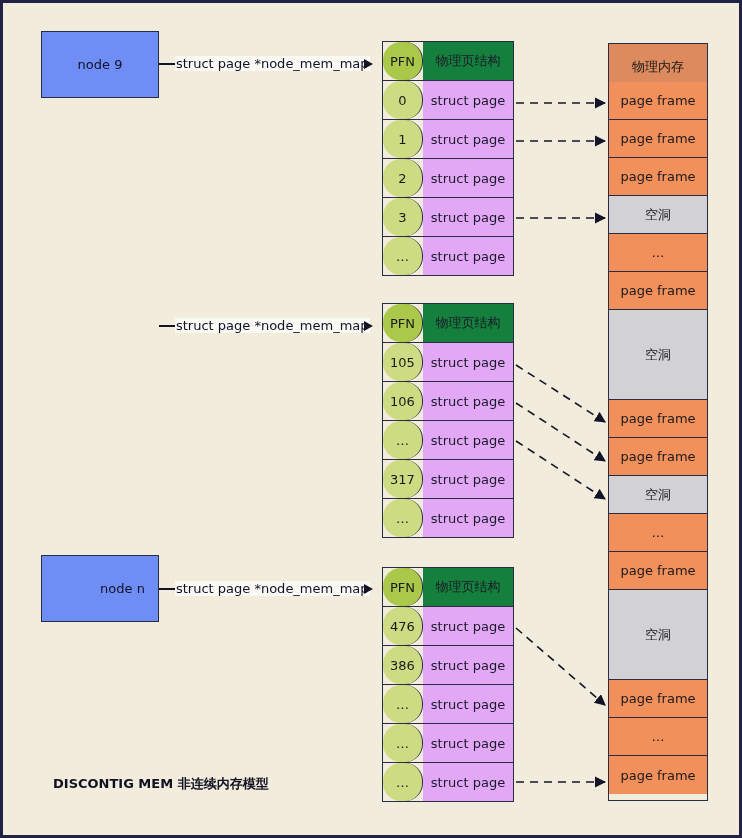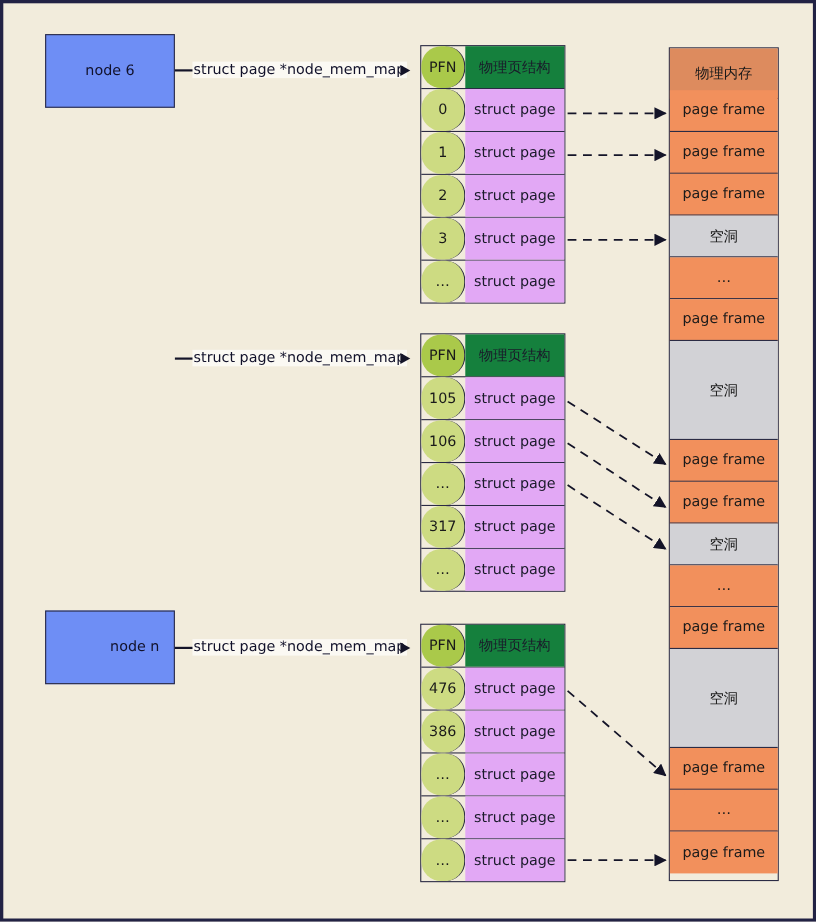--- a/index.html
+++ b/index.html
@@ -135,21 +135,21 @@
     color: #111122;
     white-space: nowrap;
   }
 </style>
 </head>
 <body>
 
 <div id="canvas">
 
   <div class="node-box" style="left:38px; top:28px; width:118px; height:67px;">
-    <span>node 6</span>
+    <span>node 9</span>
   </div>
   <div class="connector" style="left:156px; top:60px; width:205px;"></div>
   <div class="connector-label" style="left:172px; top:53px;">struct page *node_mem_map</div>
   <div class="arrowhead-right" style="left:361px; top:56px;"></div>
 
   <div class="pfn-table" id="pfn-table-0" style="left:379px; top:38px; width:132px; height:235px;">
       <div class="pfn-row header">
         <div class="pfn-cell-left">PFN</div>
         <div class="pfn-cell-right">物理页结构</div>
       </div>
@@ -274,14 +274,15 @@
 
       <line x1="513" y1="362" x2="602" y2="419"></line>
       <line x1="513" y1="400" x2="602" y2="458"></line>
       <line x1="513" y1="438" x2="602" y2="496"></line>
 
       <line x1="513" y1="625" x2="602" y2="702"></line>
       <line x1="513" y1="779" x2="602" y2="779"></line>
     </g>
   </svg>
 
+  <div class="caption" style="left:50px; top:772px;">DISCONTIG MEM 非连续内存模型</div>
 
 </div>
 
 </body></html>

